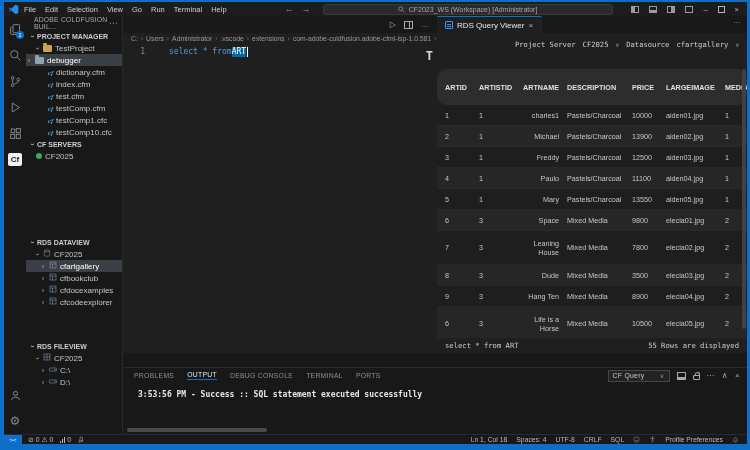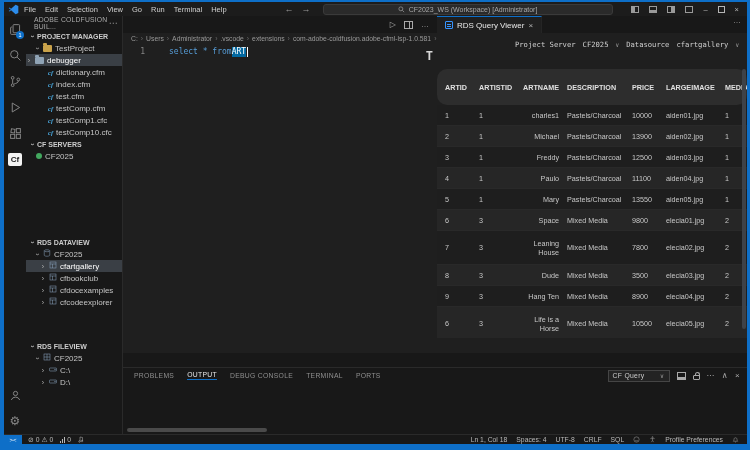--- a/index.html
+++ b/index.html
@@ -535,20 +535,24 @@
               <div class="td c2">1950</div>
               <div class="td c3">Project</div>
               <div class="td c4">75000</div>
               <div class="td c5"></div>
               <div class="td c6">1</div>
             </div>
           </div>
       </div>
       <div class="vscroll"></div>
 
+      <div class="rfooter">
+        <span>select * from ART</span>
+        <span>55 Rows are displayed</span>
+      </div>
 
     </div>
 
     <div class="bpanel">
       <div class="btabs">
         <span class="btab">PROBLEMS</span>
         <span class="btab active">OUTPUT</span>
         <span class="btab">DEBUG CONSOLE</span>
         <span class="btab">TERMINAL</span>
         <span class="btab">PORTS</span>
@@ -557,20 +561,21 @@
             <span>CF Query</span>
             <span class="ctl-chev">∨</span>
           </div>
           <span class="panel-ic"></span>
           <span class="lock-ic"></span>
           <span class="bp-ic">⋯</span>
           <span class="bp-ic">∧</span>
           <span class="bp-ic">×</span>
         </div>
       </div>
+      <div class="outputline">3:53:56 PM - Success :: SQL statement executed successfully</div>
       <div class="bp-hscroll"></div>
     </div>
   </div>
 
   <div class="statusbar">
     <div class="remote">&gt;&lt;</div>
     <div class="sb-left">
       <span class="sb-item">
         <span>⊘</span>
           <span>0</span>

